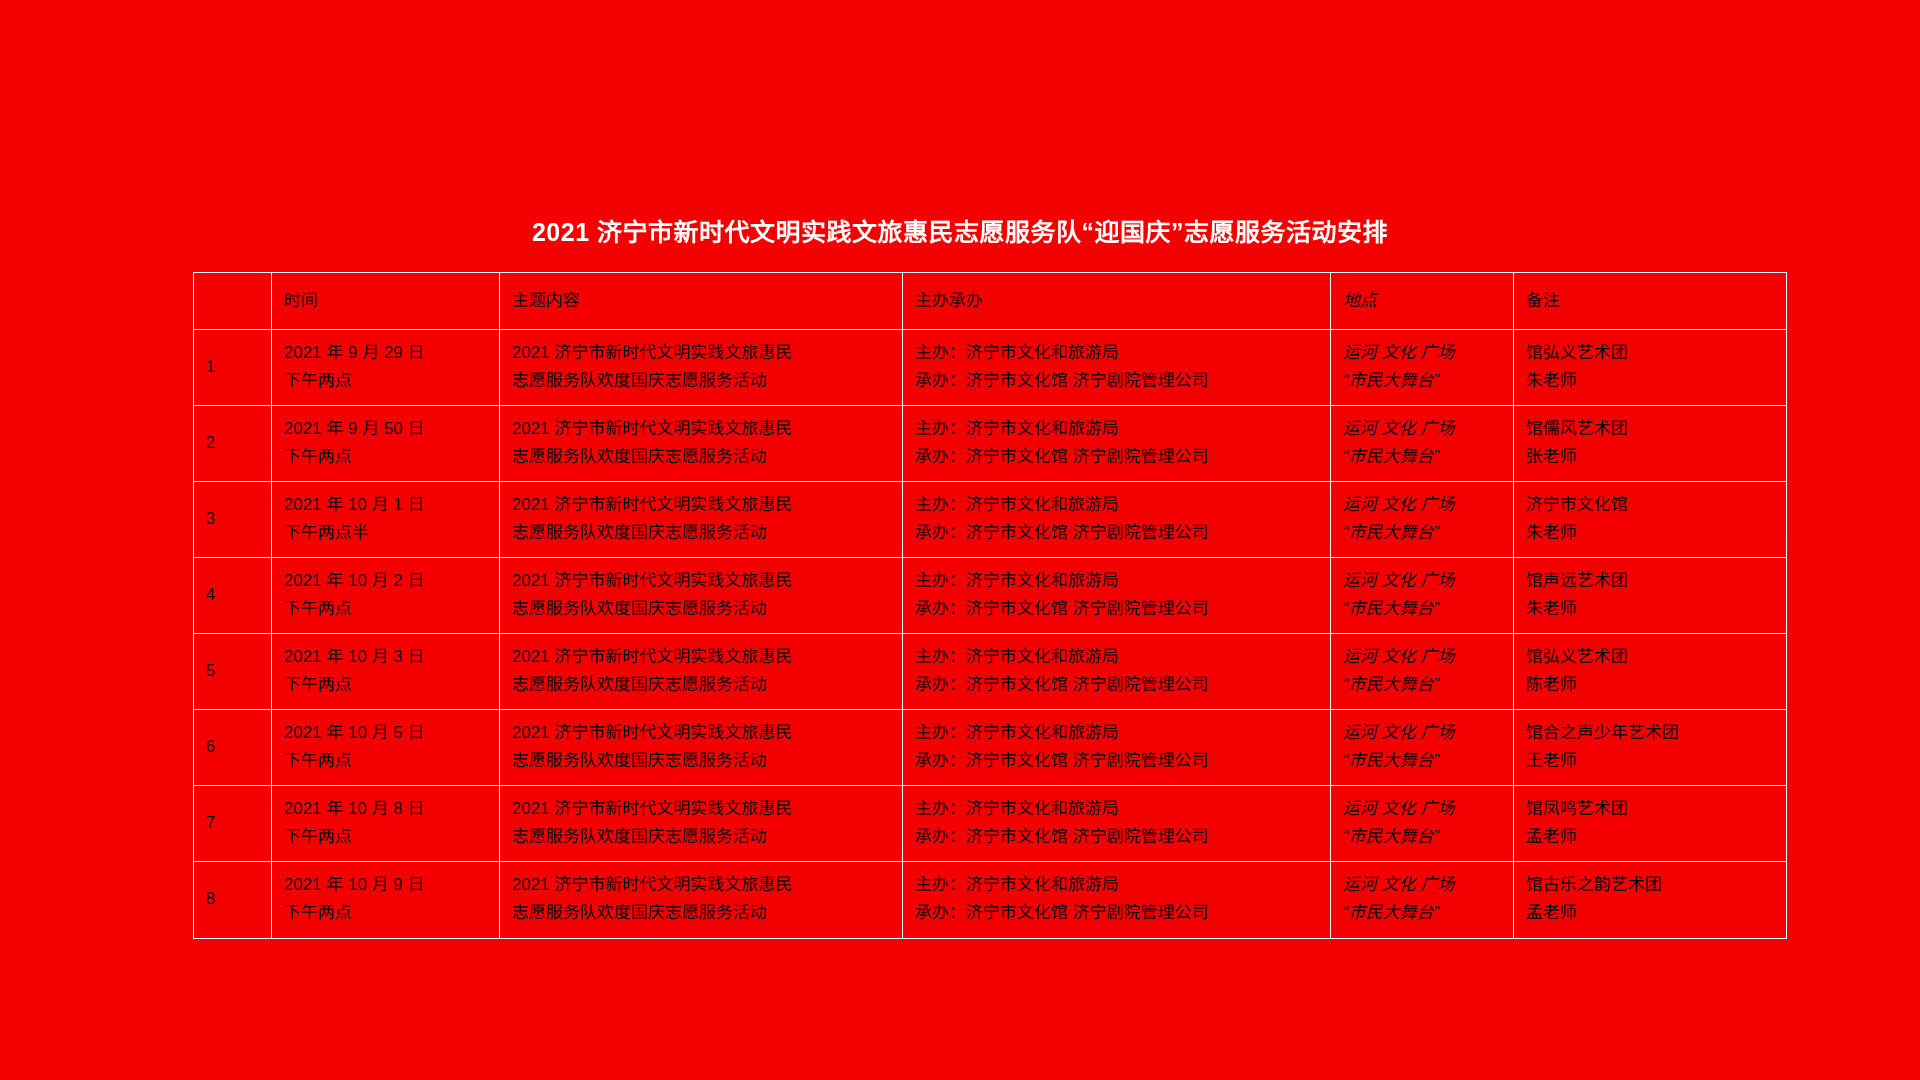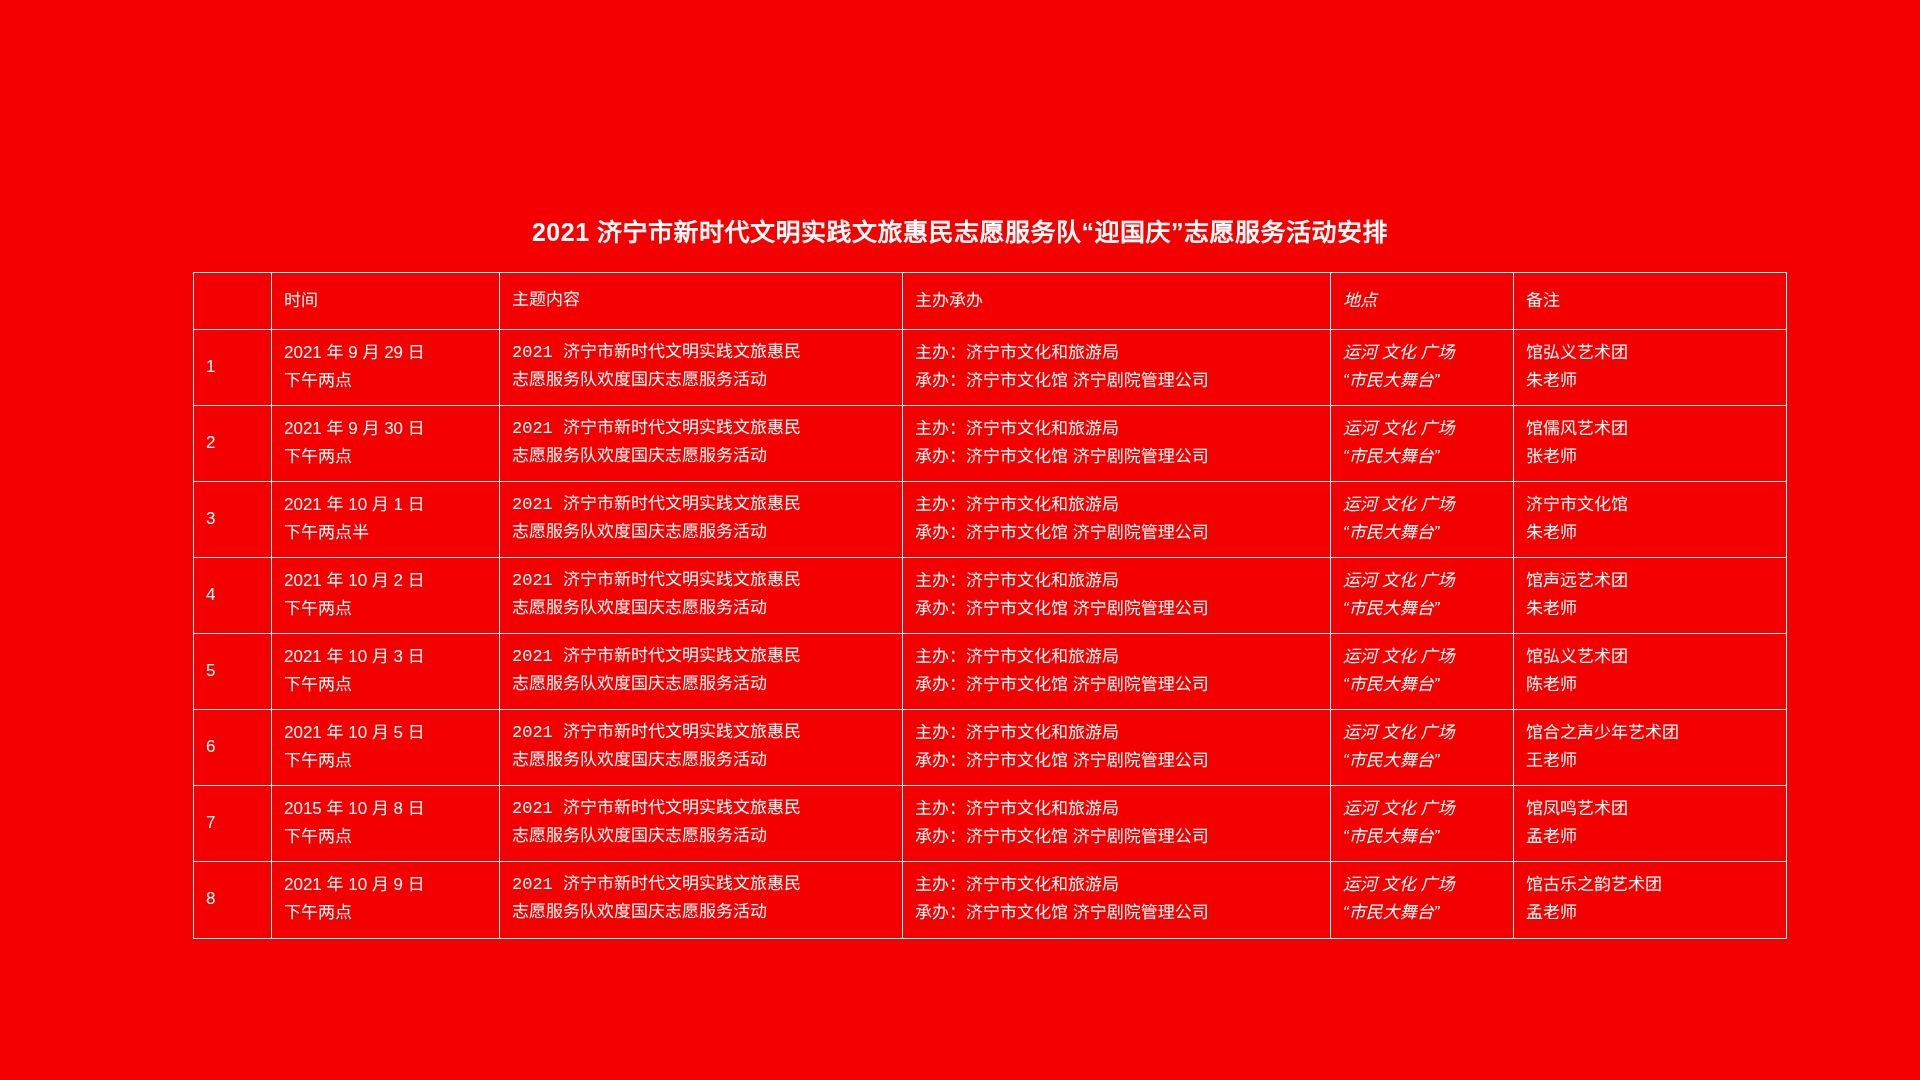--- a/index.html
+++ b/index.html
@@ -43,31 +43,31 @@
     color: #ffffff;
   }
   table.schedule td, table.schedule th {
     border: 1.5px solid #ffffff;
     vertical-align: middle;
     padding: 9px 10px 11px 12px;
     font-size: 17px;
     line-height: 1.62;
     font-weight: normal;
     text-align: left;
-    color: #ffffff;
+    color: #000000;
     word-break: break-all;
   }
   table.schedule thead td {
     height: 36px;
     padding-top: 10px;
     padding-bottom: 10px;
   }
   .col-idx   { width: 55px;  text-align: left; padding-left: 18px; }
   .col-time  { width: 205px; }
-  .col-topic { width: 380px; font-family: Liberation Mono, monospace; }
+  .col-topic { width: 380px; }
   .col-org   { width: 405px; }
   .col-place { width: 160px; font-style: italic; }
   .col-note  { width: 250px; }
 
   .cell-line { display: block; white-space: nowrap; }
   .idx-cell { font-size: 16px; color: #ffffff; }
 </style>
 </head>
 <body>
 
@@ -107,21 +107,21 @@
               <span class="cell-line">“市民大舞台”</span>
             </td>
             <td class="col-note">
               <span class="cell-line">馆弘义艺术团</span>
               <span class="cell-line">朱老师</span>
             </td>
           </tr>
           <tr>
             <td class="col-idx idx-cell">2</td>
             <td class="col-time">
-              <span class="cell-line">2021 年 9 月 30 日</span>
+              <span class="cell-line">2021 年 9 月 50 日</span>
               <span class="cell-line">下午两点</span>
             </td>
             <td class="col-topic">
               <span class="cell-line">2021 济宁市新时代文明实践文旅惠民</span>
               <span class="cell-line">志愿服务队欢度国庆志愿服务活动</span>
             </td>
             <td class="col-org">
               <span class="cell-line">主办：济宁市文化和旅游局</span>
               <span class="cell-line">承办：济宁市文化馆 济宁剧院管理公司</span>
             </td>
@@ -222,21 +222,21 @@
               <span class="cell-line">“市民大舞台”</span>
             </td>
             <td class="col-note">
               <span class="cell-line">馆合之声少年艺术团</span>
               <span class="cell-line">王老师</span>
             </td>
           </tr>
           <tr>
             <td class="col-idx idx-cell">7</td>
             <td class="col-time">
-              <span class="cell-line">2015 年 10 月 8 日</span>
+              <span class="cell-line">2021 年 10 月 8 日</span>
               <span class="cell-line">下午两点</span>
             </td>
             <td class="col-topic">
               <span class="cell-line">2021 济宁市新时代文明实践文旅惠民</span>
               <span class="cell-line">志愿服务队欢度国庆志愿服务活动</span>
             </td>
             <td class="col-org">
               <span class="cell-line">主办：济宁市文化和旅游局</span>
               <span class="cell-line">承办：济宁市文化馆 济宁剧院管理公司</span>
             </td>

